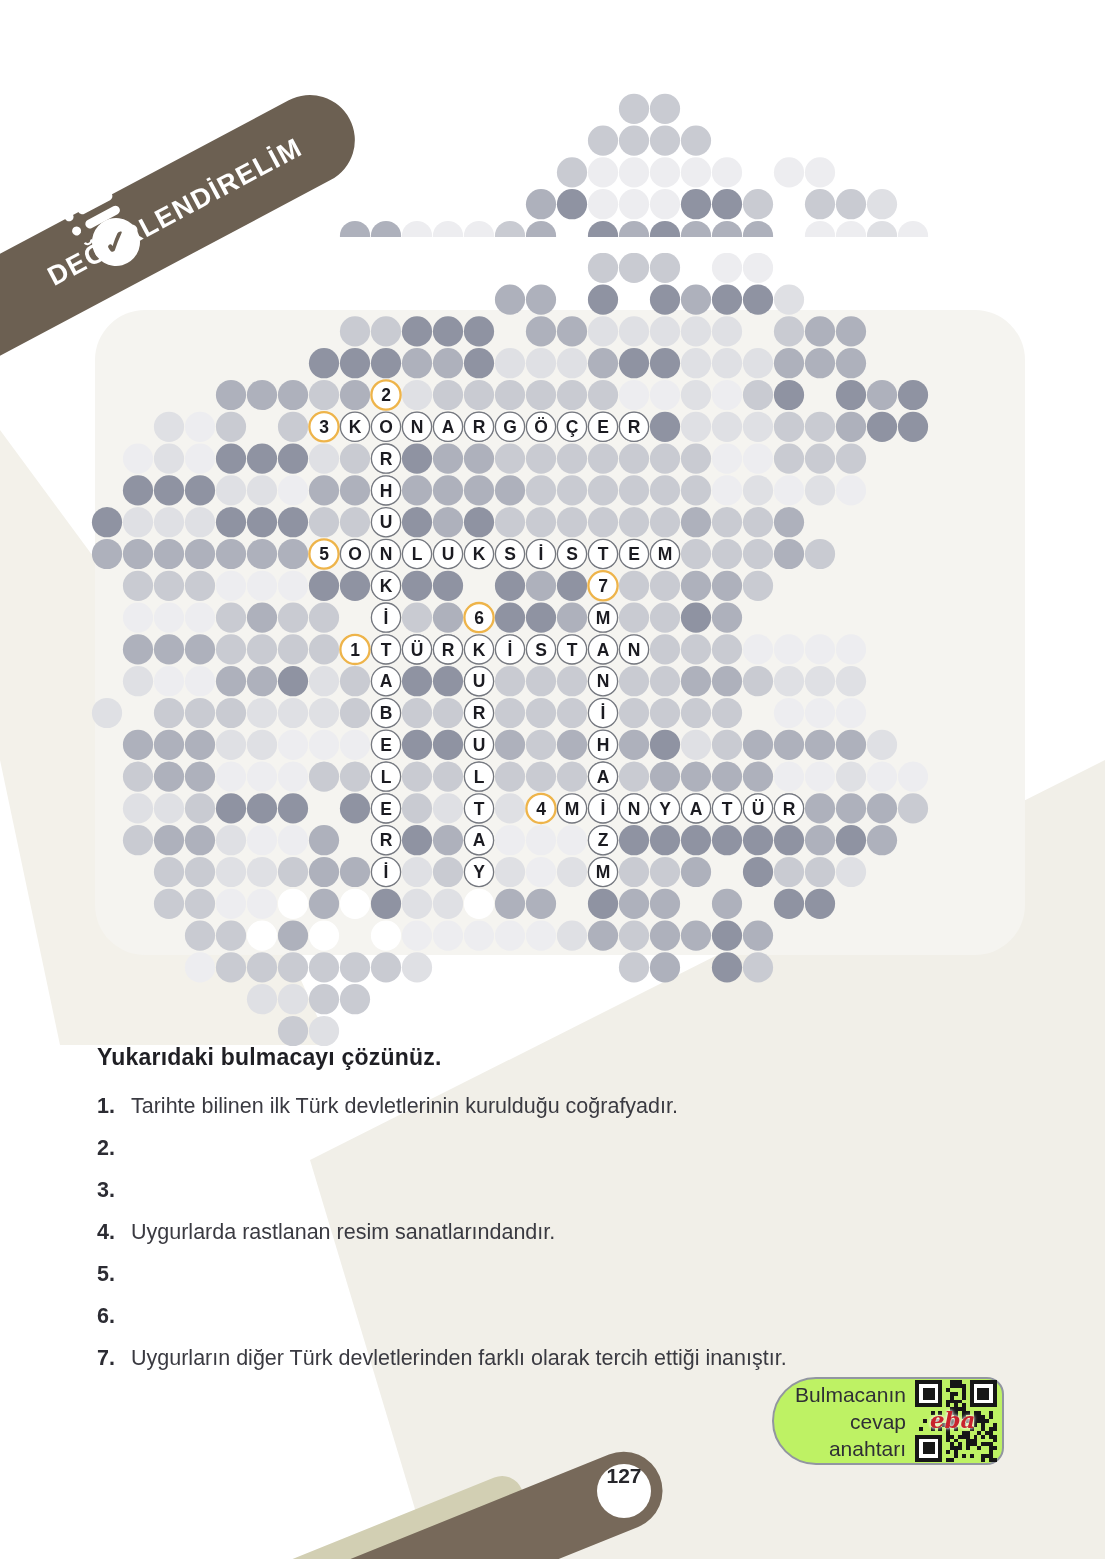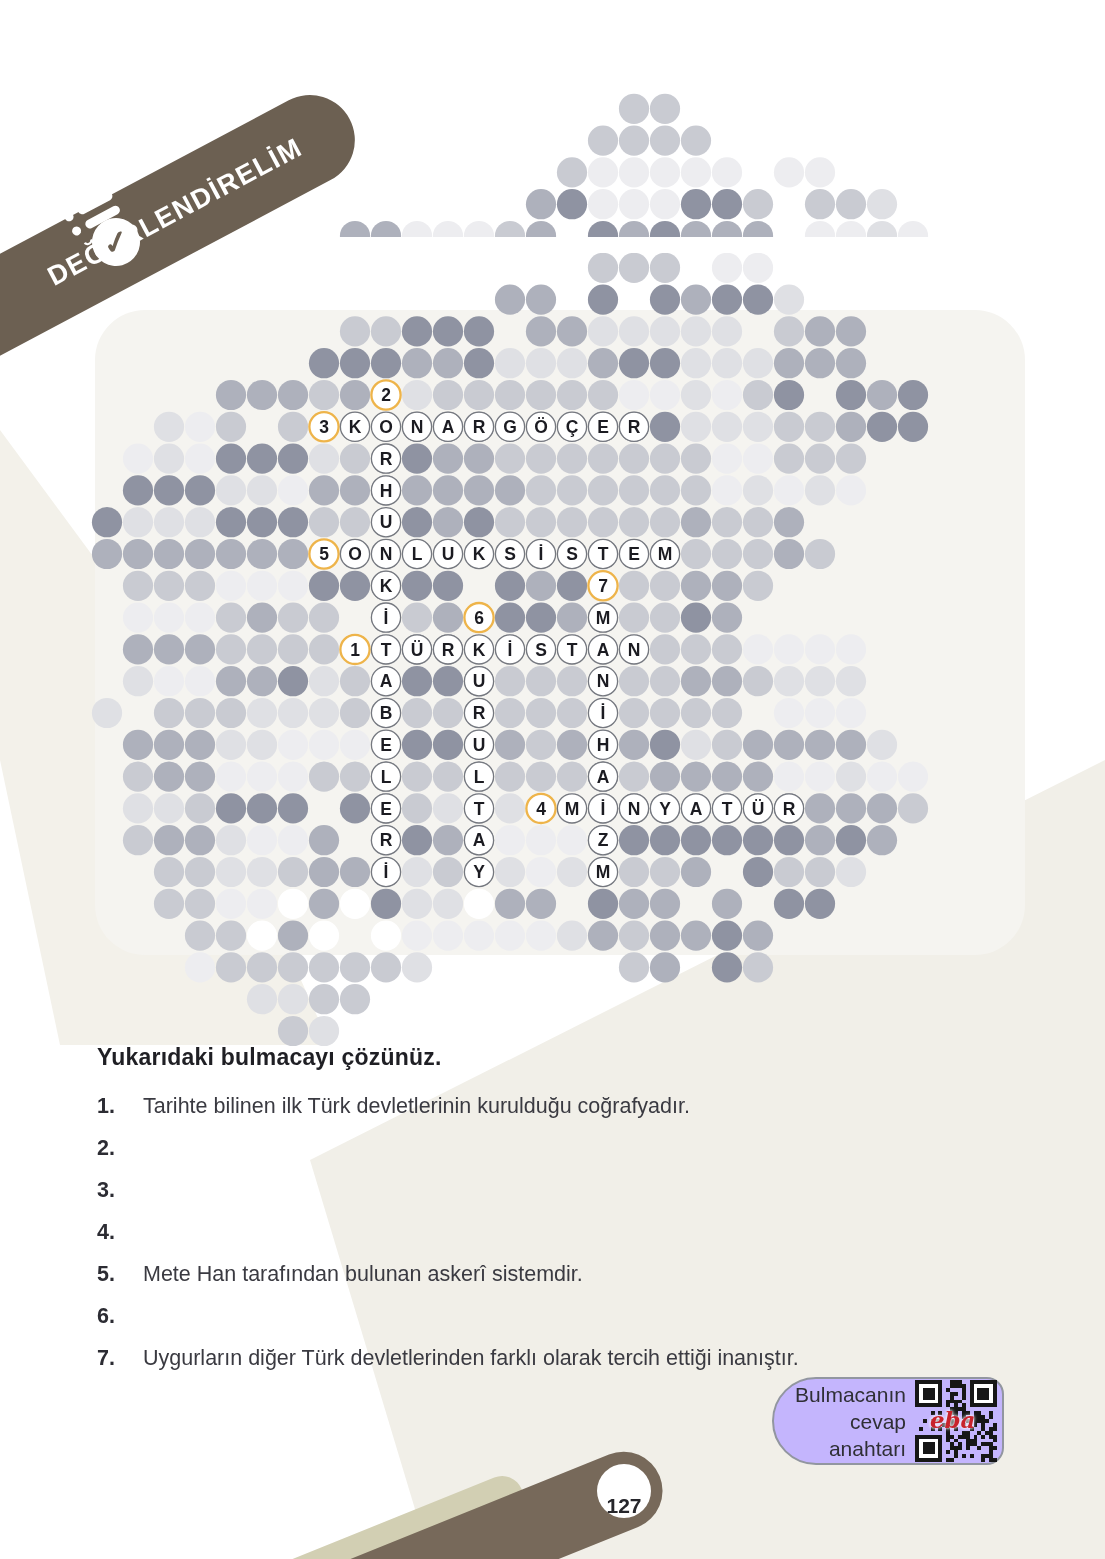--- a/index.html
+++ b/index.html
@@ -23,39 +23,39 @@
   .li-bar{width:38px;height:9px;border-radius:5px;background:#fff;}
   .check-badge{position:absolute;left:92px;top:218px;width:48px;height:48px;border-radius:50%;
                background:#fff;z-index:5;display:flex;align-items:center;justify-content:center;
                transform:rotate(-15deg);}
   .check-badge::before{content:"✓";color:#6c6052;font-size:31px;font-weight:bold;}
   
   .questions{position:absolute;left:97px;top:1044px;width:925px;z-index:3;}
   .questions h2{margin:0 0 20px 0;font-size:23px;color:#1f1f24;letter-spacing:.2px;}
   .q{display:flex;margin-bottom:12px;font-size:21.5px;color:#3a3a41;line-height:30px;}
   .qn{font-weight:bold;width:34px;flex:none;color:#2c2c33;}
-  .qt{white-space:pre-line;margin-left:12px;}
+  .qt{white-space:pre-line;}
   
-  .answer-key{position:absolute;left:772px;top:1377px;width:232px;height:88px;background:#c4b5fd;
+  .answer-key{position:absolute;left:772px;top:1377px;width:232px;height:88px;background:#bef264;
               border:2px solid #9296a0;border-radius:46px 18px 18px 46px;z-index:3;box-sizing:border-box;}
   .ak-label{position:absolute;left:18px;right:96px;top:50%;transform:translateY(-50%);
             text-align:right;font-size:21px;line-height:27px;color:#2f2f35;white-space:pre-line;}
   .qr-wrap{position:absolute;right:5px;top:1px;width:82px;height:82px;}
   .qr-wrap svg{width:100%;height:100%;}
   .eba{position:absolute;left:46%;top:50%;transform:translate(-50%,-54%);
        font-family:"DejaVu Serif", serif;font-style:italic;font-weight:bold;font-size:23px;
        color:#c8232c;text-shadow:0 0 3px #fff,0 0 4px #fff;}
   
   .bar{position:absolute;transform-origin:center;}
   .bar-khaki{left:-18px;top:1573px;width:560px;height:42px;border-radius:21px;background:#d2cfb3;
              transform:rotate(-22deg);z-index:2;}
   .bar-brown{left:43px;top:1557px;width:640px;height:78px;border-radius:39px;background:#77695a;
              transform:rotate(-22deg);z-index:3;}
   .page-badge{position:absolute;left:597px;top:1464px;width:54px;height:54px;border-radius:50%;
-              background:#fff;z-index:4;display:flex;align-items:flex-end;justify-content:center;
+              background:#fff;z-index:4;display:flex;align-items:flex-start;justify-content:center;
               font-size:21px;font-weight:bold;color:#26262b;}
 </style>
 </head>
 <body>
 
 <div class="page">
 
   <div class="bg-shape bg-right"></div>
   <div class="bg-shape bg-left"></div>
 
@@ -892,24 +892,24 @@
       <span class="qt">Tarihte bilinen ilk Türk devletlerinin kurulduğu coğrafyadır.</span>
       </div>
     <div class="q">
       <span class="qn">2.</span>
       </div>
     <div class="q">
       <span class="qn">3.</span>
       </div>
     <div class="q">
       <span class="qn">4.</span>
+      <span class="qt">Uygurlarda rastlanan resim sanatlarındandır.</span>
       </div>
     <div class="q">
       <span class="qn">5.</span>
-      <span class="qt">Mete Han tarafından bulunan askerî sistemdir.</span>
       </div>
     <div class="q">
       <span class="qn">6.</span>
       </div>
     <div class="q">
       <span class="qn">7.</span>
       <span class="qt">Uygurların diğer Türk devletlerinden farklı olarak tercih ettiği inanıştır.</span>
       </div>
   </div>
 

